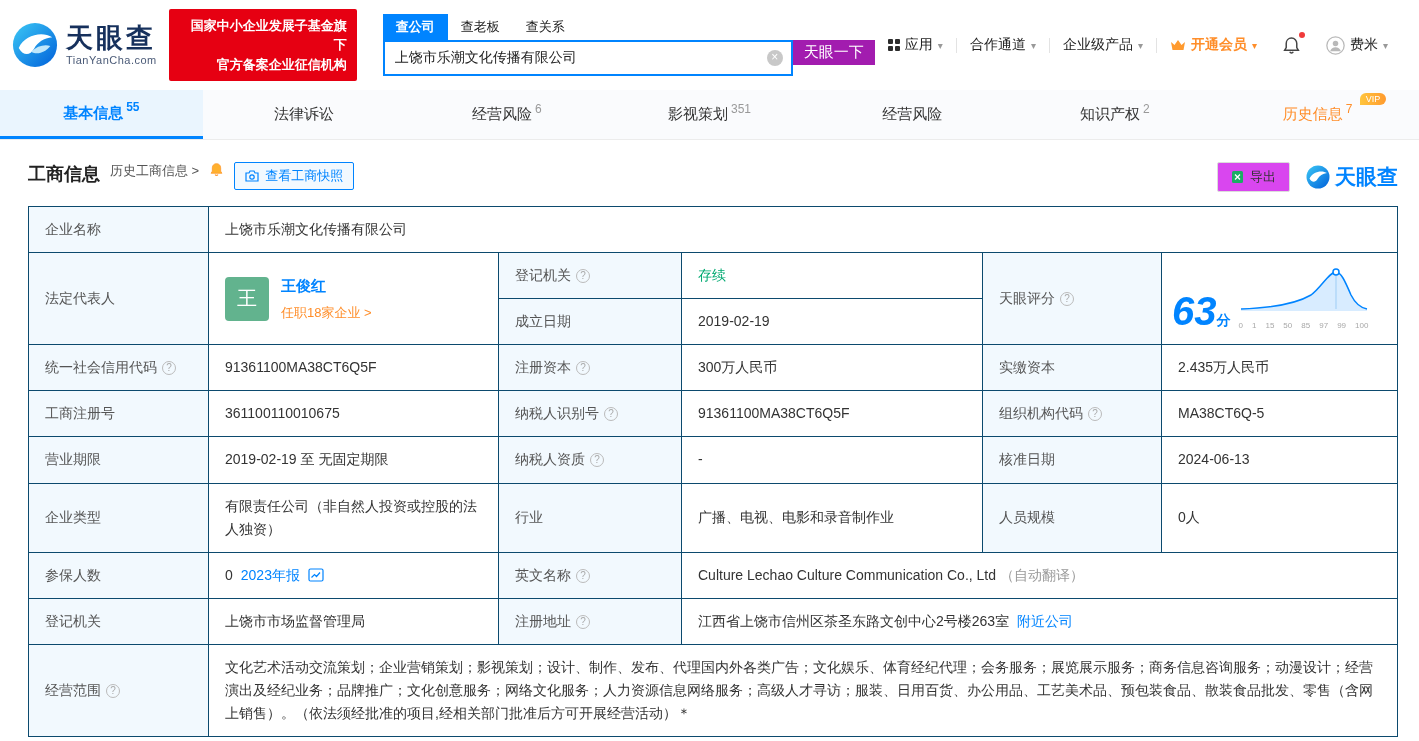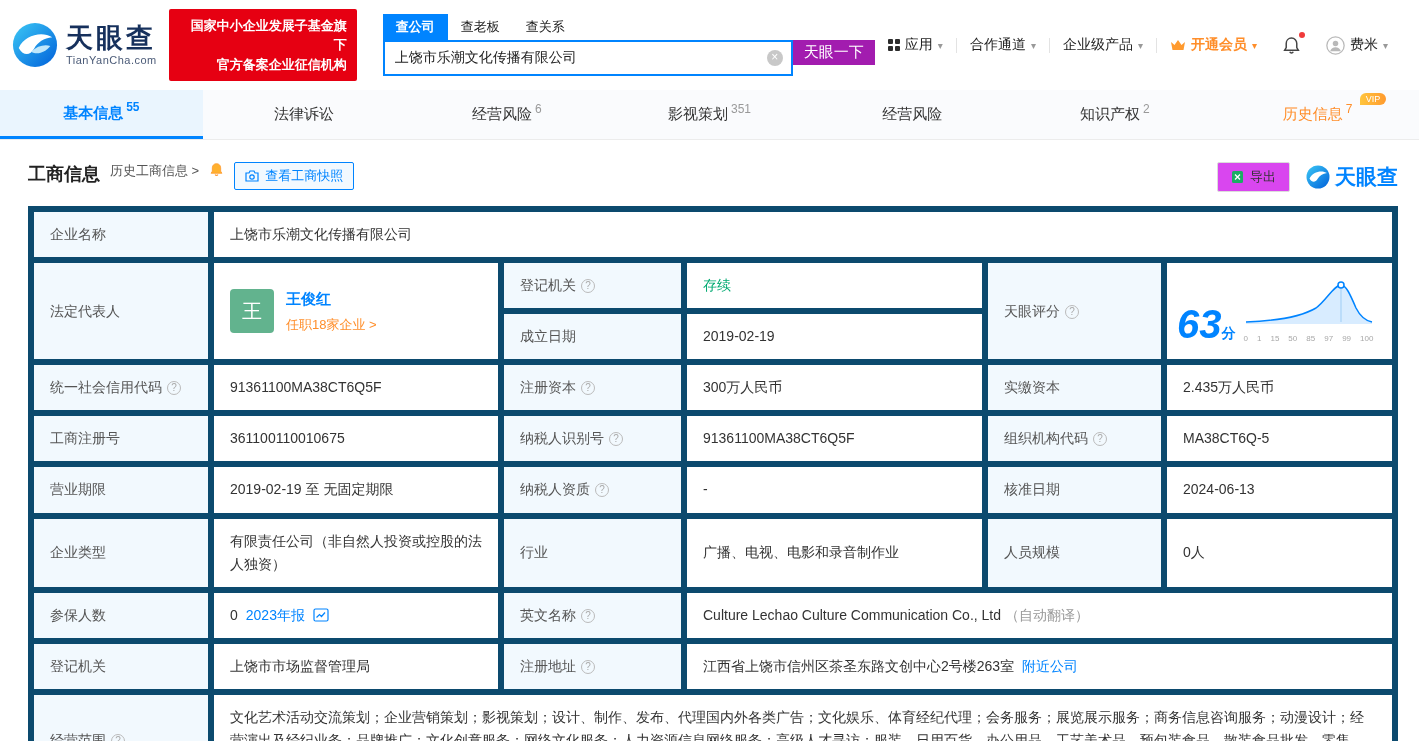--- a/index.html
+++ b/index.html
@@ -46,21 +46,21 @@
   .section-head{display:flex;align-items:flex-start;gap:10px;padding:22px 21px 14px 28px}
   .sec-title{font-size:18px;font-weight:bold;color:#222}
   .hist-link{font-size:13px;color:#555;cursor:pointer}
   .snap-btn{display:flex;align-items:center;gap:6px;border:1px solid #0084ff;color:#0084ff;background:#f2f9ff;font-size:13px;padding:4px 10px;border-radius:2px;cursor:pointer;font-family:inherit}
   .head-right{margin-left:auto;display:flex;align-items:center;gap:16px}
   .export-btn{display:flex;align-items:center;gap:6px;border:1px solid #dcdcdc;background:#d946ef;color:#333;font-size:13px;padding:5px 13px;border-radius:2px;cursor:pointer;font-family:inherit}
   .watermark{display:flex;align-items:center;gap:5px;color:#0084ff;font-weight:bold;font-size:21px}
 
   
   .info-table{width:1370px;margin:0 21px 10px 28px;border-collapse:collapse;table-layout:fixed;font-size:14px}
-  .info-table td{border:6px solid #0c4a6e;padding:11px 16px;vertical-align:middle;line-height:1.65;word-break:break-all;color:#333}
+  .info-table td{border:1px solid #0c4a6e;padding:11px 16px;vertical-align:middle;line-height:1.65;word-break:break-all;color:#333}
   .info-table td.lbl{background:#f2f9fe;color:#555}
   .help{display:inline-block;width:14px;height:14px;border:1px solid #bbb;border-radius:50%;color:#aaa;font-size:10px;line-height:12px;text-align:center;margin-left:5px;vertical-align:1px}
   .green{color:#00a971}
   .blue-link{color:#0084ff;cursor:pointer;text-decoration:none}
   .orange-link{color:#ff8e2a;cursor:pointer}
   .gray{color:#999}
   .rep-cell{display:flex;align-items:center;gap:12px}
   .avatar{width:44px;height:44px;border-radius:4px;background:#62b38e;color:#fff;font-size:20px;display:flex;align-items:center;justify-content:center;flex:0 0 44px}
   .rep-name{color:#0084ff;font-size:15px;font-weight:bold;cursor:pointer}
   .rep-pos{font-size:13px;margin-top:3px}

